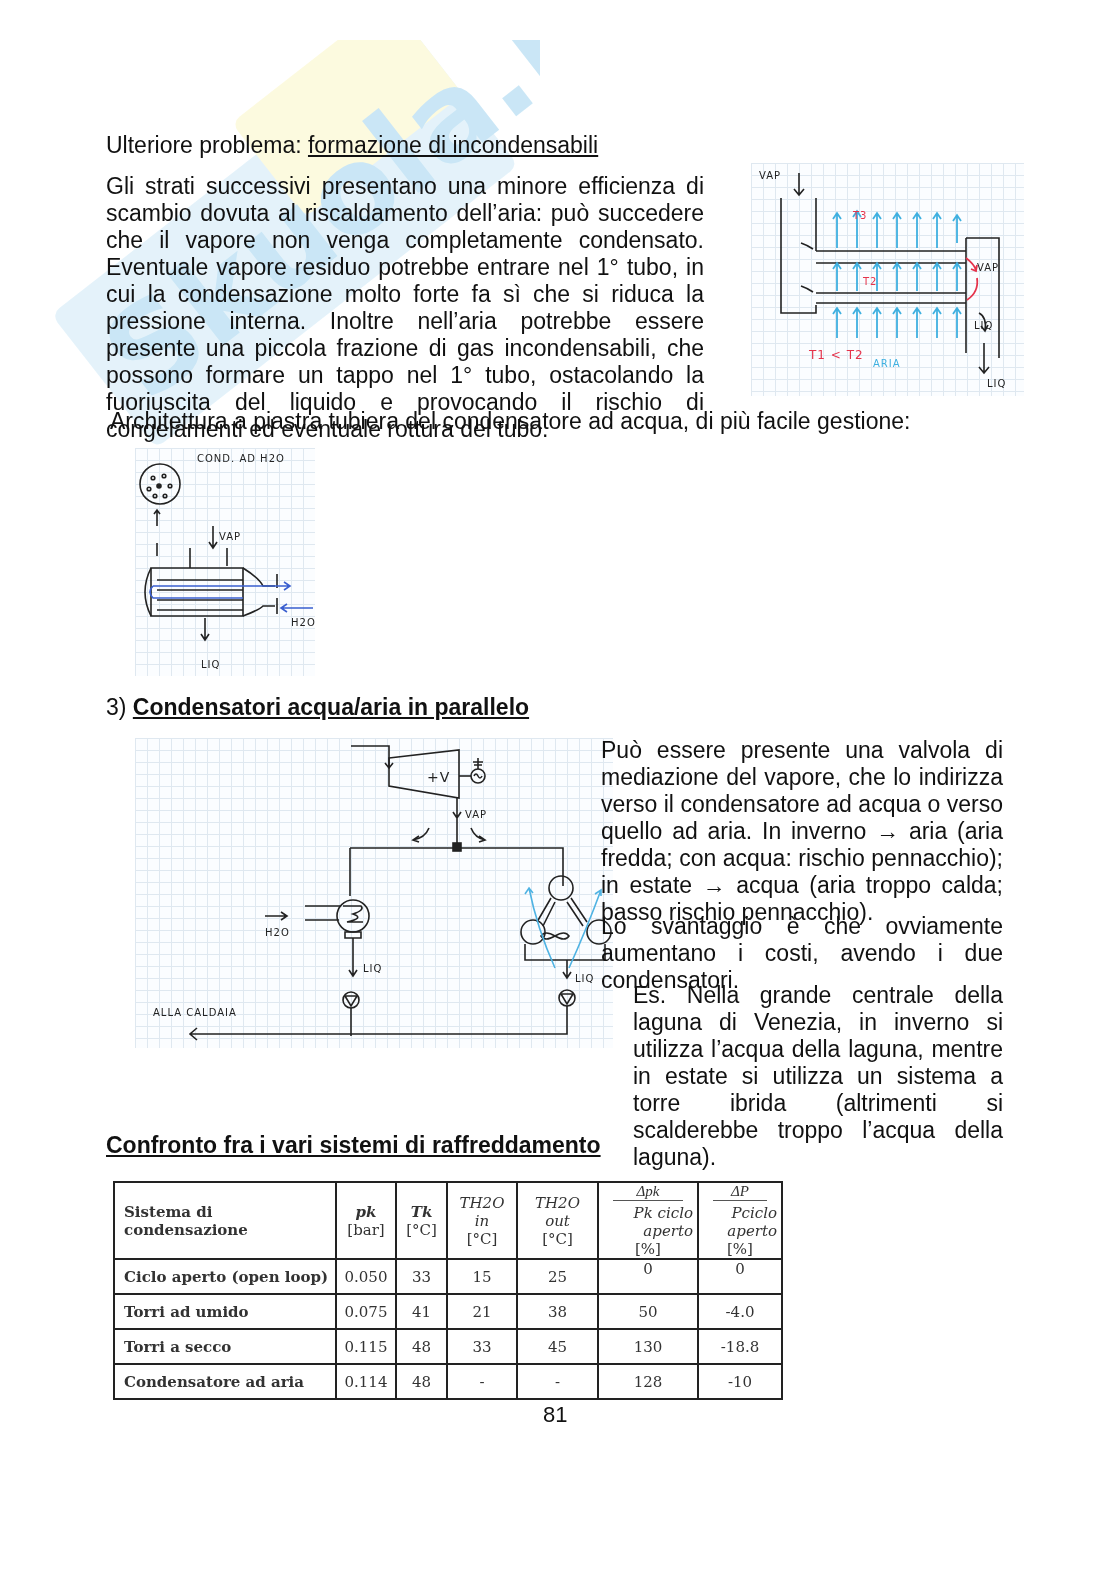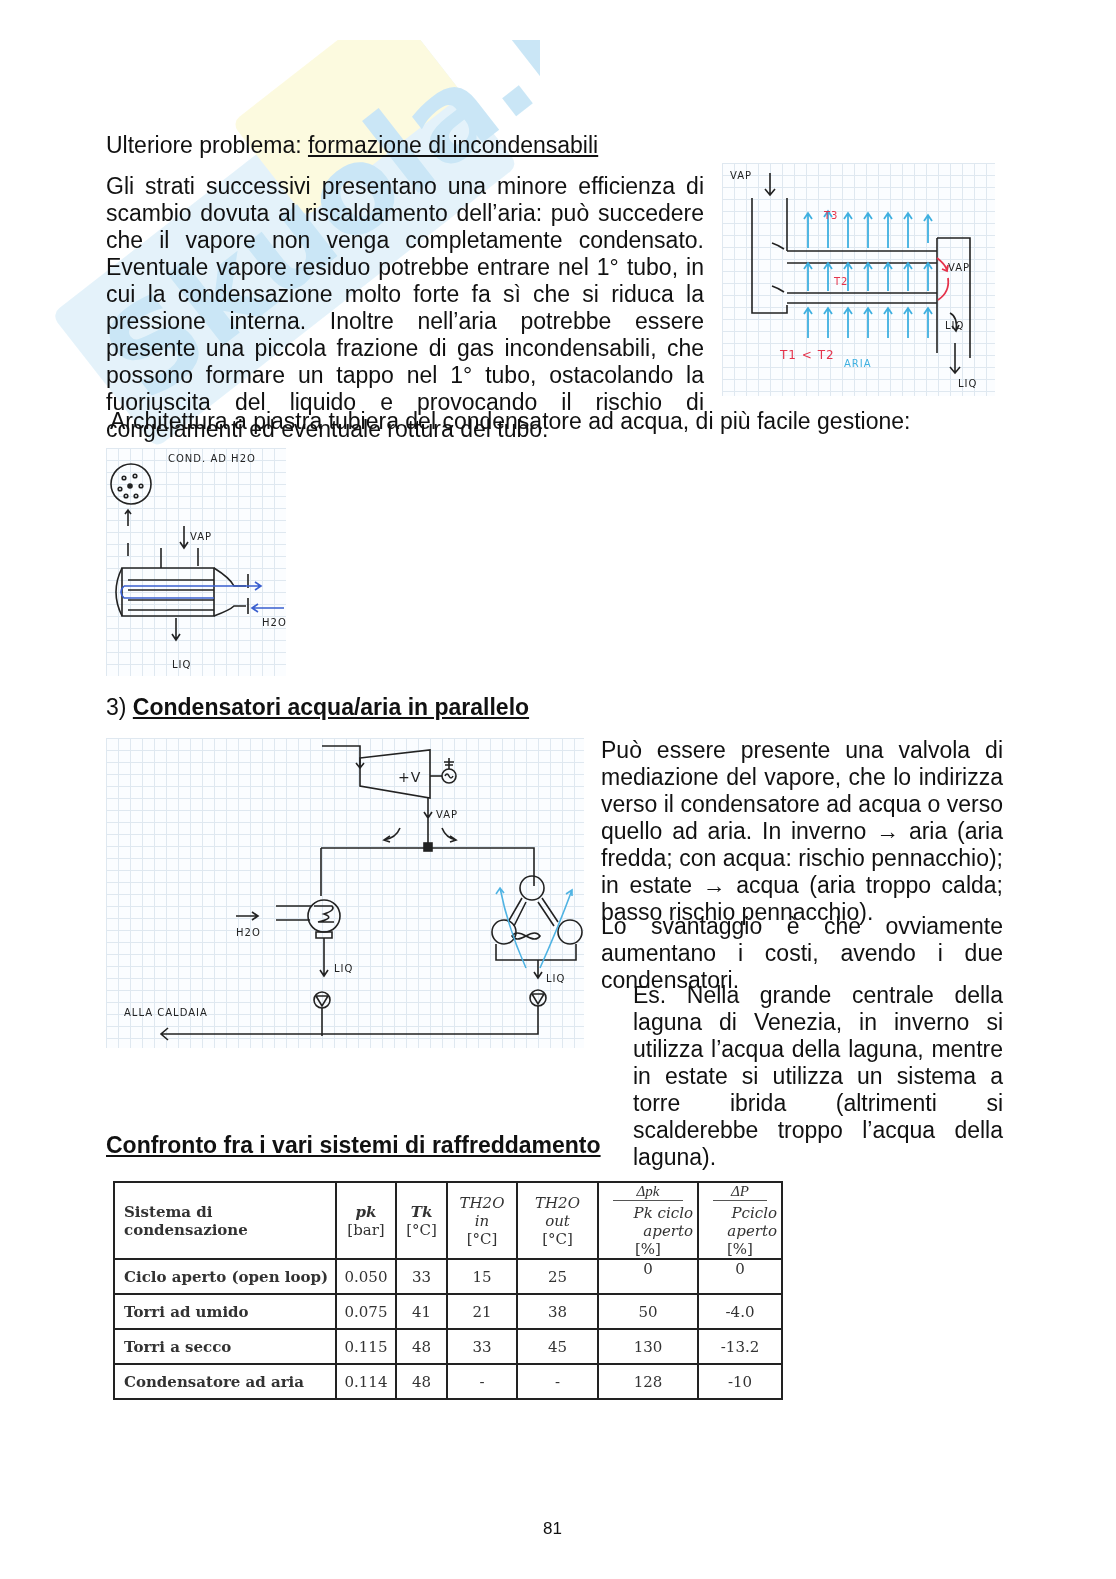--- a/index.html
+++ b/index.html
@@ -7,33 +7,33 @@
          font-family: "Liberation Sans", sans-serif; color: #111; }
   .page { position: absolute; left: 0; top: 0; width: 1116px; height: 1579px; }
   .txt { font-family: "Liberation Sans", sans-serif; font-size: 23px; line-height: 27px; color: #111; }
   .abs { position: absolute; }
   .just { text-align: justify; text-align-last: left; }
   .ul { text-decoration: underline; }
   .bold { font-weight: bold; text-align: right; }
   .watermark { position: absolute; left: 20px; top: 40px; width: 520px; height: 420px; pointer-events: none; }
   .grid { background-color: #fbfdff;
           background-image: linear-gradient(#dfe8f0 1px, transparent 1px), linear-gradient(90deg, #dfe8f0 1px, transparent 1px);
-          background-size: 12px 12px; }
+          background-size: 12px 12px; margin-left: 29px; }
   .sketch { position: absolute; }
   .sketch svg { width: 100%; height: 100%; display: block; }
   .hand { font-family: "DejaVu Sans", sans-serif; font-size: 10px; fill: #222; letter-spacing: 1px; }
   table.cmp { position: absolute; left: 113px; top: 1181px; width: 670px; border-collapse: collapse;
               font-family: "DejaVu Serif", serif; font-size: 15px; color: #333; }
   table.cmp td, table.cmp th { border: 2px solid #222; text-align: center; padding: 0 4px; font-weight: normal; }
   table.cmp th { height: 54px; }
   table.cmp td { height: 33px; }
   table.cmp .first { text-align: left; padding-left: 9px; font-weight: bold; }
   .frac-top { display: block; border-bottom: 1px solid #555; margin: 0 10px 3px; font-style: italic; font-family: Liberation Serif, serif; }
   .frac-bot { display: block; font-style: italic; text-align: right; }
-  .pageno { position: absolute; left: 543px; top: 1515px; font-size: 17px; }
+  .pageno { position: absolute; left: 543px; top: 1401px; font-size: 22px; }
 </style>
 </head>
 <body>
 
 <div class="page">
 
   <svg class="watermark" viewBox="0 0 520 420">
     <g transform="rotate(-38 260 210)" opacity="0.55">
       <rect x="40" y="120" width="460" height="170" rx="10" fill="#cfe9f7"></rect>
       <rect x="300" y="80" width="200" height="120" rx="10" fill="#fbf6c6"></rect>
@@ -240,21 +240,21 @@
           <td>50</td>
           <td>-4.0</td>
         </tr>
         <tr>
           <td class="first">Torri a secco</td>
           <td>0.115</td>
           <td>48</td>
           <td>33</td>
           <td>45</td>
           <td>130</td>
-          <td>-13.2</td>
+          <td>-18.8</td>
         </tr>
         <tr>
           <td class="first">Condensatore ad aria</td>
           <td>0.114</td>
           <td>48</td>
           <td>-</td>
           <td>-</td>
           <td>128</td>
           <td>-10</td>
         </tr>

